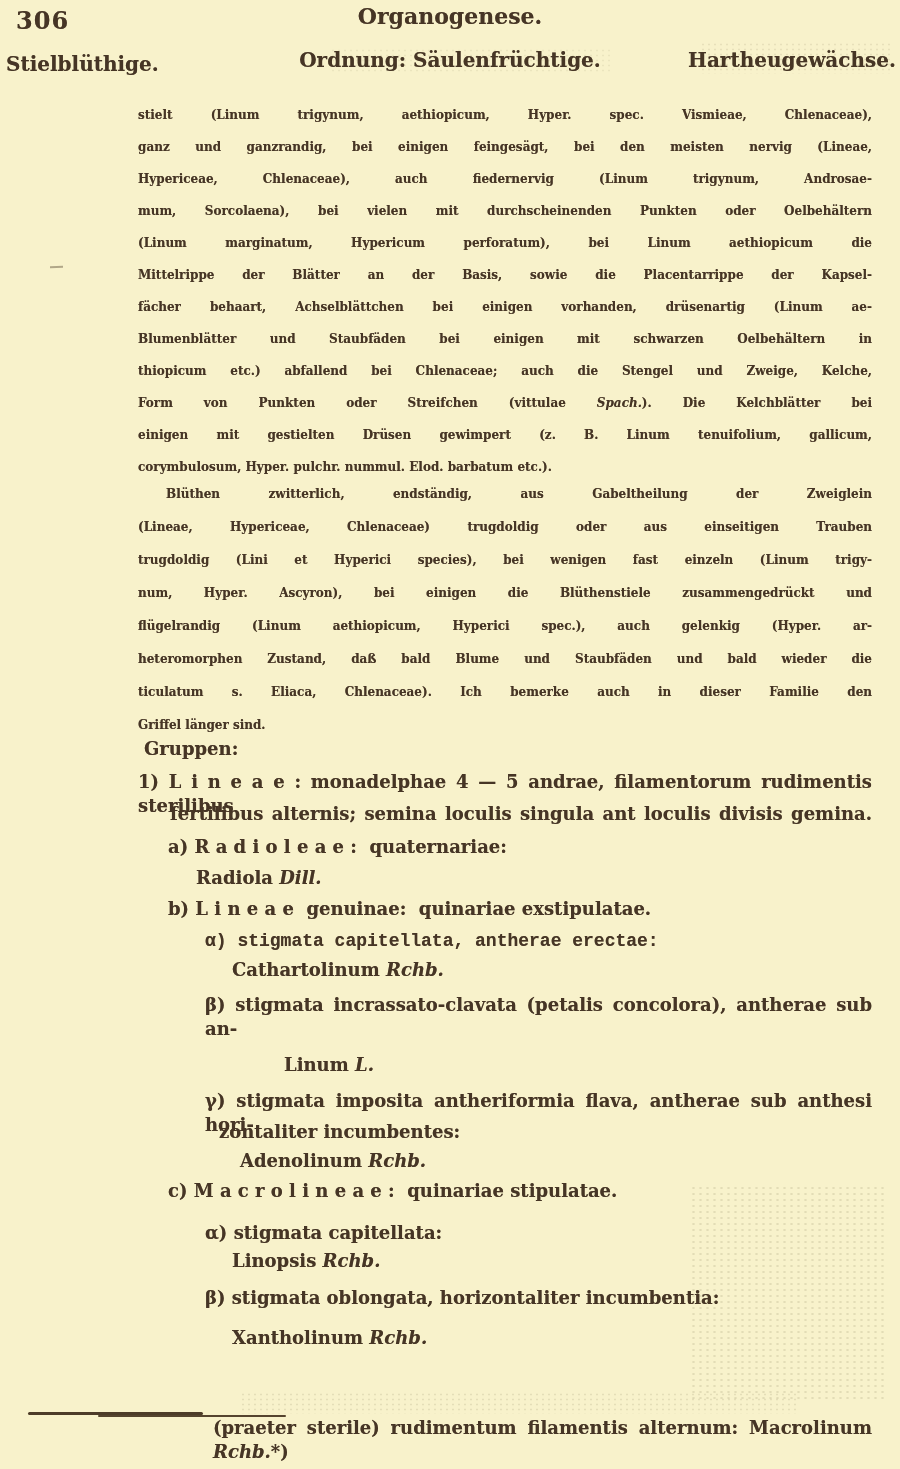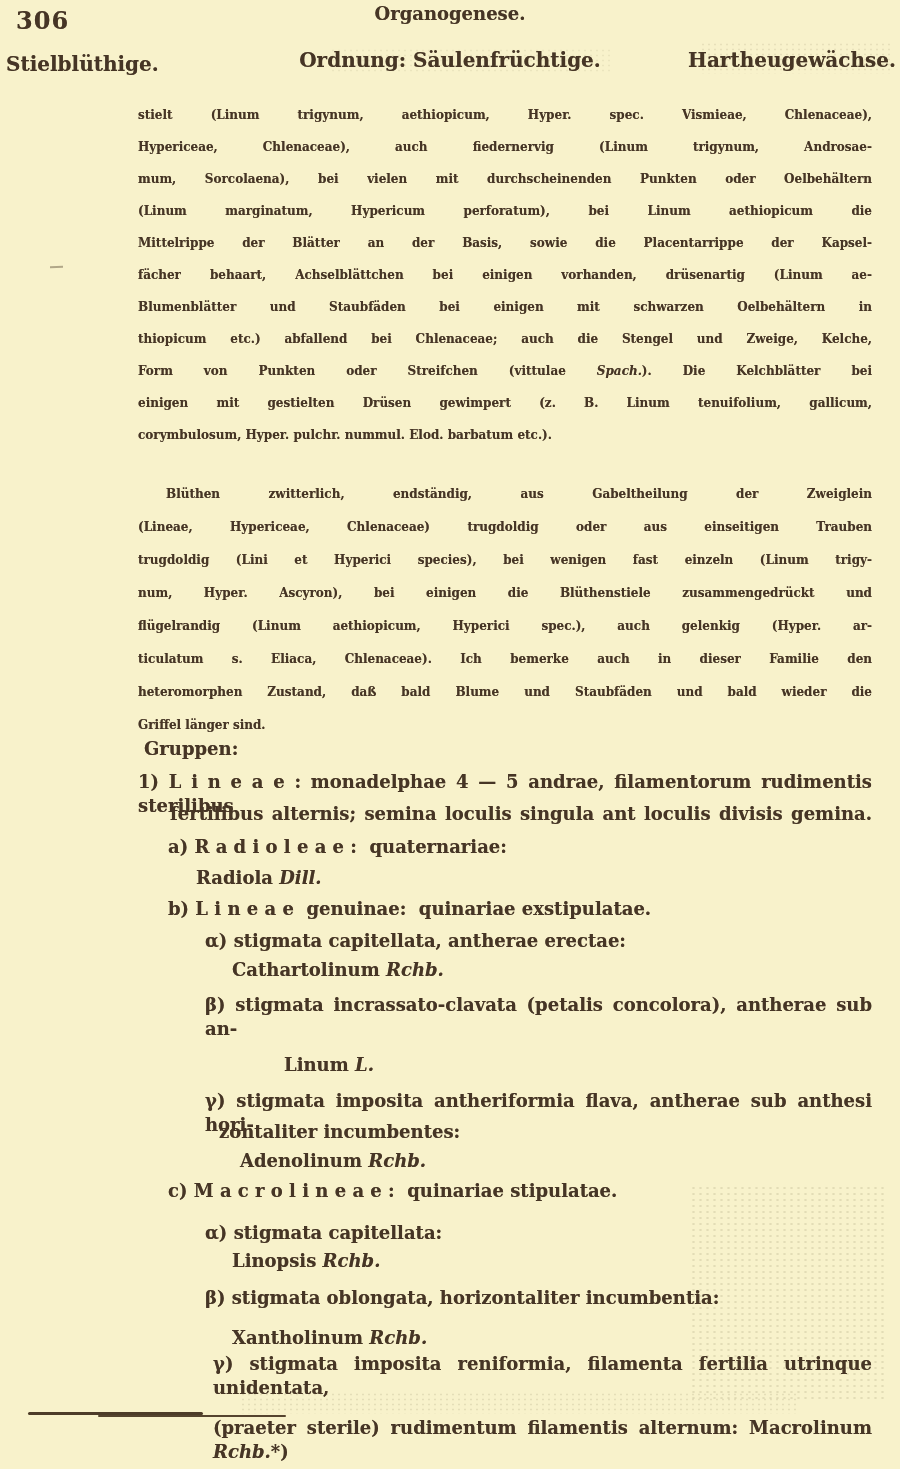--- a/index.html
+++ b/index.html
@@ -12,21 +12,21 @@
     overflow:hidden;
   }
   .page{position:absolute;inset:0;padding-left:12px;}
   .txt{
     position:absolute;
     font-weight:bold;
     white-space:nowrap;
     text-shadow:0 0 0.5px rgba(70,53,37,.55);
   }
   .pagenum{left:16px;top:6px;font-size:24px;letter-spacing:1px;}
-  .runtitle{left:0;right:0;top:3px;text-align:center;font-size:18px;white-space:normal;}
+  .runtitle{left:0;right:0;top:3px;text-align:center;font-size:22px;white-space:normal;}
   .rh-left{left:6px;top:52px;font-size:20px;}
   .rh-center{left:0;right:0;top:48px;text-align:center;font-size:20px;white-space:normal;}
   .rh-right{right:4px;top:48px;font-size:20px;}
   .para{position:absolute;left:138px;width:734px;font-weight:bold;font-size:12px;
         text-shadow:0 0 0.5px rgba(70,53,37,.55);}
   .p1{top:99px;line-height:32px;}
   .p2{top:478px;line-height:33px;}
   .para .ln{text-align:justify;}
   .para .j{text-align-last:justify;}
   .indent{text-indent:28px;}
@@ -68,72 +68,72 @@
 <div class="page">
 
   <div class="txt pagenum">306</div>
   <div class="txt runtitle">Organogenese.</div>
   <div class="txt rh-left">Stielblüthige.</div>
   <div class="txt rh-center">Ordnung: Säulenfrüchtige.</div>
   <div class="txt rh-right">Hartheugewächse.</div>
 
   <div class="para p1">
     <div class="ln j">stielt (Linum trigynum, aethiopicum, Hyper. spec. Vismieae, Chlenaceae),</div>
+    <div class="ln j">ganz und ganzrandig, bei einigen feingesägt, bei den meisten nervig (Lineae,</div>
     <div class="ln j">Hypericeae, Chlenaceae), auch fiedernervig (Linum trigynum, Androsae-</div>
     <div class="ln j">mum, Sorcolaena), bei vielen mit durchscheinenden Punkten oder Oelbehältern</div>
     <div class="ln j">(Linum marginatum, Hypericum perforatum), bei Linum aethiopicum die</div>
     <div class="ln j">Mittelrippe der Blätter an der Basis, sowie die Placentarrippe der Kapsel-</div>
     <div class="ln j">fächer behaart, Achselblättchen bei einigen vorhanden, drüsenartig (Linum ae-</div>
     <div class="ln j">Blumenblätter und Staubfäden bei einigen mit schwarzen Oelbehältern in</div>
     <div class="ln j">thiopicum etc.) abfallend bei Chlenaceae; auch die Stengel und Zweige, Kelche,</div>
     <div class="ln j"><span>Form von Punkten oder Streifchen (vittulae </span><span class="it">Spach.</span><span>). Die Kelchblätter bei</span></div>
     <div class="ln j">einigen mit gestielten Drüsen gewimpert (z. B. Linum tenuifolium, gallicum,</div>
     <div class="ln">corymbulosum, Hyper. pulchr. nummul. Elod. barbatum etc.).</div>
   </div>
 
   <div class="para p2">
     <div class="ln j indent">Blüthen zwitterlich, endständig, aus Gabeltheilung der Zweiglein</div>
     <div class="ln j">(Lineae, Hypericeae, Chlenaceae) trugdoldig oder aus einseitigen Trauben</div>
     <div class="ln j">trugdoldig (Lini et Hyperici species), bei wenigen fast einzeln (Linum trigy-</div>
     <div class="ln j">num, Hyper. Ascyron), bei einigen die Blüthenstiele zusammengedrückt und</div>
     <div class="ln j">flügelrandig (Linum aethiopicum, Hyperici spec.), auch gelenkig (Hyper. ar-</div>
+    <div class="ln j">heteromorphen Zustand, daß bald Blume und Staubfäden und bald wieder die</div>
     <div class="ln j">ticulatum s. Eliaca, Chlenaceae). Ich bemerke auch in dieser Familie den</div>
-    <div class="ln j">heteromorphen Zustand, daß bald Blume und Staubfäden und bald wieder die</div>
     <div class="ln">Griffel länger sind.</div>
   </div>
 
   <div class="txt gruppen">Gruppen:</div>
 
   <div class="lst j" style="left:138px;top:770px;width:734px;">1) L i n e a e :  monadelphae 4 — 5 andrae, filamentorum rudimentis sterilibus</div>
   <div class="lst j" style="left:170px;top:802px;width:702px;">fertilibus alternis;  semina loculis singula ant loculis divisis gemina.</div>
 
   <div class="lst" style="left:168px;top:835px;">a) R a d i o l e a e :  quaternariae:</div>
   <div class="lst" style="left:196px;top:866px;"><span>Radiola </span><span class="it">Dill.</span></div>
 
   <div class="lst" style="left:168px;top:897px;">b) L i n e a e  genuinae:  quinariae exstipulatae.</div>
 
-  <div class="lst" style="left:205px;top:929px;">α) stigmata capitellata, antherae erectae:</div>
+  <div class="lst" style="left:205px;top:929px;font-family:Liberation Mono, monospace;">α) stigmata capitellata, antherae erectae:</div>
   <div class="lst" style="left:232px;top:958px;"><span>Cathartolinum </span><span class="it">Rchb.</span></div>
 
   <div class="lst j" style="left:205px;top:993px;width:667px;">β) stigmata incrassato-clavata (petalis concolora), antherae sub an-</div>
   <div class="lst" style="left:240px;top:1053px;margin-left:44px;"><span>Linum </span><span class="it">L.</span></div>
 
   <div class="lst j" style="left:205px;top:1089px;width:667px;">γ) stigmata imposita antheriformia flava, antherae sub anthesi hori-</div>
   <div class="lst" style="left:219px;top:1120px;">zontaliter incumbentes:</div>
   <div class="lst" style="left:240px;top:1149px;"><span>Adenolinum </span><span class="it">Rchb.</span></div>
 
   <div class="lst" style="left:168px;top:1179px;">c) M a c r o l i n e a e :  quinariae stipulatae.</div>
 
   <div class="lst" style="left:205px;top:1221px;">α) stigmata capitellata:</div>
   <div class="lst" style="left:232px;top:1249px;"><span>Linopsis </span><span class="it">Rchb.</span></div>
 
   <div class="lst" style="left:205px;top:1286px;">β) stigmata oblongata, horizontaliter incumbentia:</div>
   <div class="lst" style="left:232px;top:1314px;margin-top:12px;"><span>Xantholinum </span><span class="it">Rchb.</span></div>
 
-  <div class="lst j" style="left:213px;top:1352px;width:659px;">γ) stigmata imposita reniformia, filamenta fertilia utrinque unidentata,</div>
   <div class="lst j" style="left:213px;top:1416px;width:659px;"><span>(praeter sterile) rudimentum filamentis alternum: Macrolinum </span><span class="it">Rchb.</span><span>*)</span></div>
 
   <div class="footrule">
       <div class="r1"></div>
       <div class="r2"></div>
     </div>
 
   <div class="margin-dash"></div>
   <div class="smudge sm1"></div>
   <div class="smudge sm2"></div>

